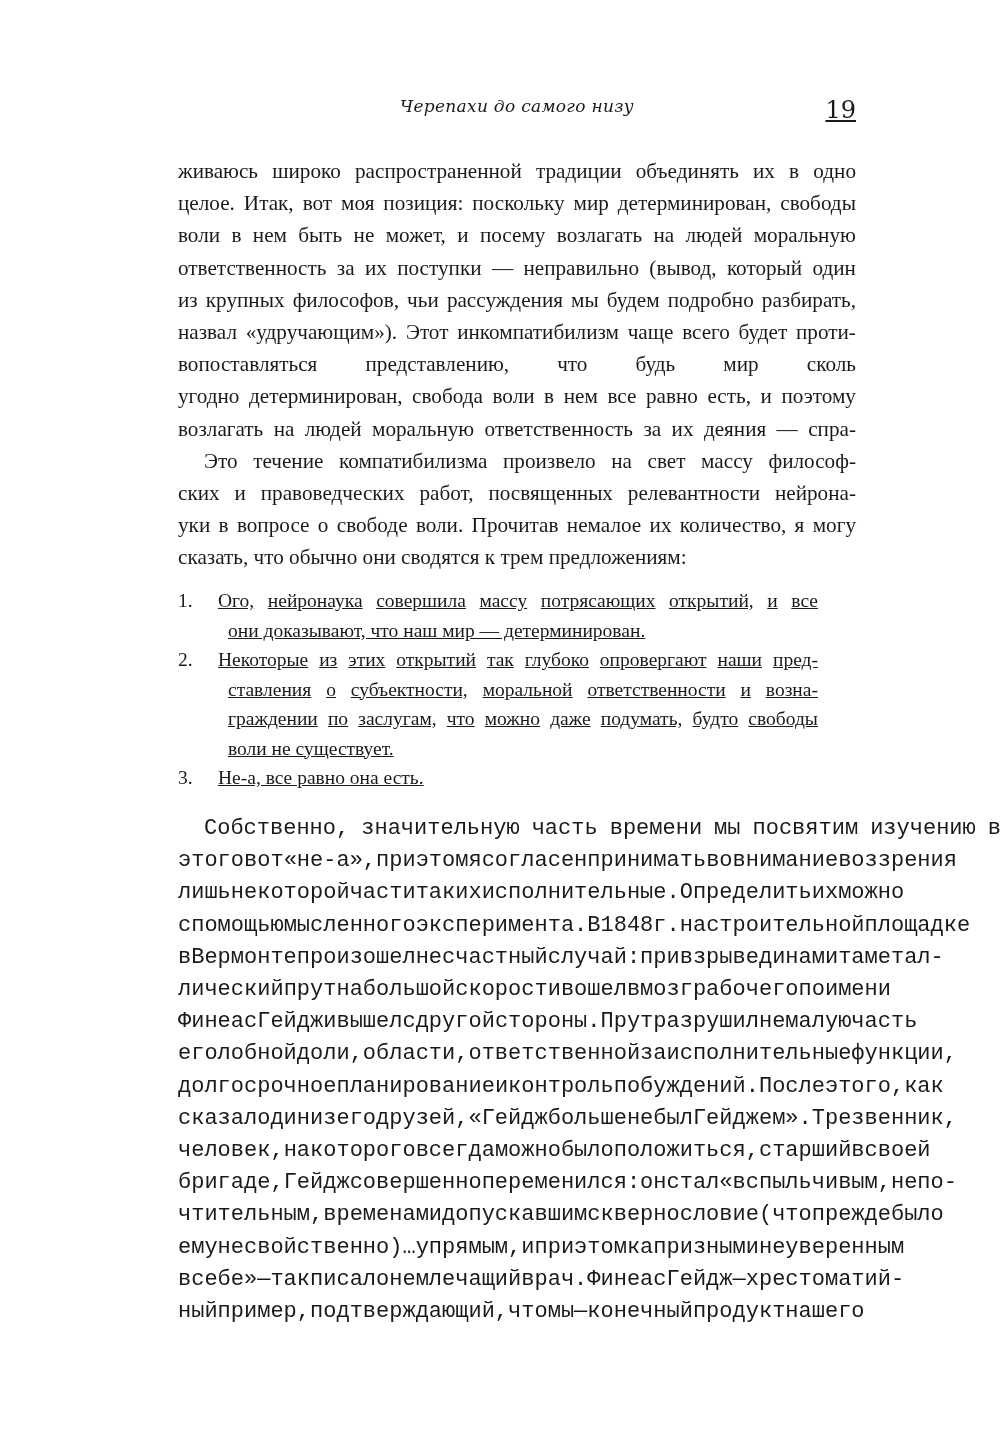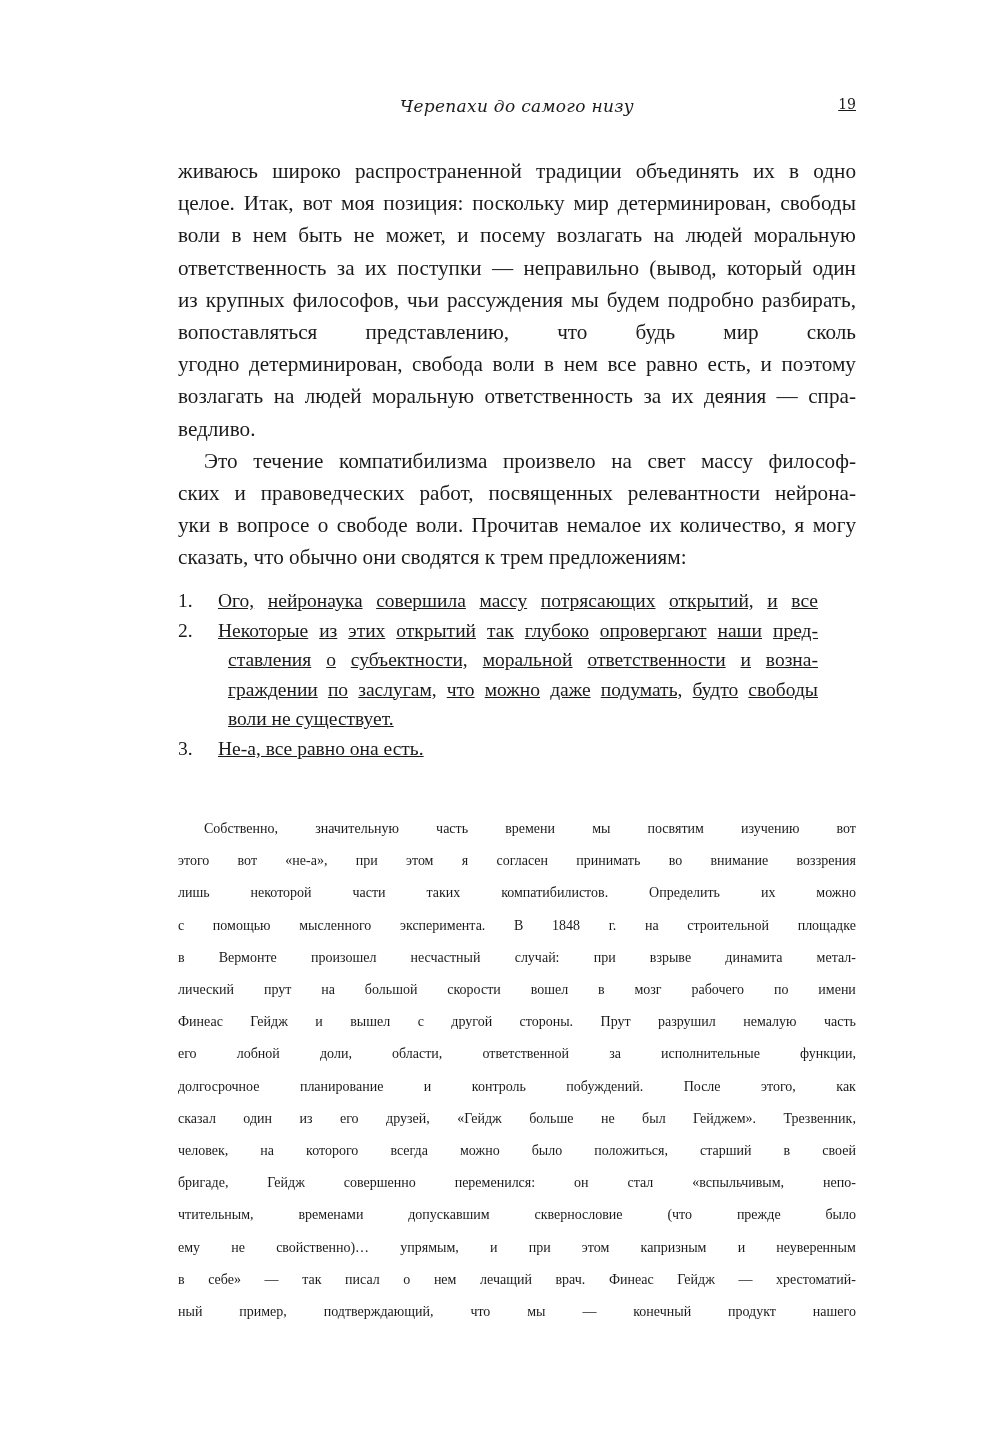--- a/index.html
+++ b/index.html
@@ -6,40 +6,40 @@
   body { width: 1000px; height: 1441px; position: relative; overflow: hidden; color: #1a1a1a; }
   .page { position: absolute; left: 18px; top: 0; width: 1000px; height: 1063px; }
   .running-head {
     position: absolute; top: 96px; left: 160px; width: 678px; height: 30px;
     font-family: "DejaVu Serif", serif;
   }
   .rh-title {
     position: absolute; left: 0; right: 0; text-align: center;
     font-style: italic; font-size: 17px; letter-spacing: 0.3px;
   }
-  .rh-page { position: absolute; right: 0; font-size: 14px; text-decoration: underline; }
+  .rh-page { position: absolute; right: 0; font-size: 24px; text-decoration: underline; }
   .body-text {
     position: absolute; left: 160px; top: 155px; width: 678px;
     font-family: "Liberation Serif", serif; font-size: 21.2px; line-height: 32.2px;
   }
   .line { white-space: nowrap; display: flex; justify-content: space-between; text-align: right; }
   .line.last { justify-content: flex-start; }
   .line.indent { padding-left: 26px; gap: 12px; }
   .line span.w { display: inline-block; }
   .list {
     position: absolute; left: 160px; top: 586px; width: 640px;
     font-family: "Liberation Serif", serif; font-size: 19.5px; line-height: 29.5px;
   }
   .list-item { position: relative; }
   .list-num { position: absolute; left: 0; top: 0; width: 30px; }
   .list-text { margin-left: 40px; text-decoration: underline; }
   .list-text .l1 { }
   .list-text .lc { padding-left: 10px; }
   .para3 { position: absolute; left: 160px; top: 813px; width: 678px;
-    font-family: Liberation Serif, serif; font-size: 14px; line-height: 32.2px; }
+    font-family: Liberation Mono, monospace; font-size: 22px; line-height: 32.2px; }
 </style>
 </head>
 <body>
 
 <div class="page">
 
   <div class="running-head">
     <div class="rh-title">Черепахи до самого низу</div>
     <div class="rh-page">19</div>
   </div>
@@ -96,20 +96,30 @@
         <span class="w">крупных</span>
         <span class="w">философов,</span>
         <span class="w">чьи</span>
         <span class="w">рассуждения</span>
         <span class="w">мы</span>
         <span class="w">будем</span>
         <span class="w">подробно</span>
         <span class="w">разбирать,</span>
       </div>
     <div class="line">
+        <span class="w">назвал</span>
+        <span class="w">«удручающим»).</span>
+        <span class="w">Этот</span>
+        <span class="w">инкомпатибилизм</span>
+        <span class="w">чаще</span>
+        <span class="w">всего</span>
+        <span class="w">будет</span>
+        <span class="w">проти-</span>
+      </div>
+    <div class="line">
         <span class="w">вопоставляться</span>
         <span class="w">представлению,</span>
         <span class="w">что</span>
         <span class="w">будь</span>
         <span class="w">мир</span>
         <span class="w">сколь</span>
       </div>
     <div class="line">
         <span class="w">угодно</span>
         <span class="w">детерминирован,</span>
@@ -128,21 +138,20 @@
         <span class="w">на</span>
         <span class="w">людей</span>
         <span class="w">моральную</span>
         <span class="w">ответственность</span>
         <span class="w">за</span>
         <span class="w">их</span>
         <span class="w">деяния</span>
         <span class="w">—</span>
         <span class="w">спра-</span>
       </div>
-    <div class="line last">ведливо.</div>
 
     <div class="line indent">
         <span class="w">Это</span>
         <span class="w">течение</span>
         <span class="w">компатибилизма</span>
         <span class="w">произвело</span>
         <span class="w">на</span>
         <span class="w">свет</span>
         <span class="w">массу</span>
         <span class="w">философ-</span>
@@ -180,20 +189,21 @@
         <div class="line l1">
             <span class="w">Ого,</span>
             <span class="w">нейронаука</span>
             <span class="w">совершила</span>
             <span class="w">массу</span>
             <span class="w">потрясающих</span>
             <span class="w">открытий,</span>
             <span class="w">и</span>
             <span class="w">все</span>
           </div>
+        <div class="line last lc">они доказывают, что наш мир — детерминирован.</div>
       </div>
     </div>
     <div class="list-item">
       <span class="list-num">2.</span>
       <div class="list-text">
         <div class="line l1">
             <span class="w">Некоторые</span>
             <span class="w">из</span>
             <span class="w">этих</span>
             <span class="w">открытий</span>
@@ -256,21 +266,21 @@
         <span class="w">принимать</span>
         <span class="w">во</span>
         <span class="w">внимание</span>
         <span class="w">воззрения</span>
       </div>
     <div class="line">
         <span class="w">лишь</span>
         <span class="w">некоторой</span>
         <span class="w">части</span>
         <span class="w">таких</span>
-        <span class="w">компатибилистов.</span>
+        <span class="w">исполнительные.</span>
         <span class="w">Определить</span>
         <span class="w">их</span>
         <span class="w">можно</span>
       </div>
     <div class="line">
         <span class="w">с</span>
         <span class="w">помощью</span>
         <span class="w">мысленного</span>
         <span class="w">эксперимента.</span>
         <span class="w">В</span>

